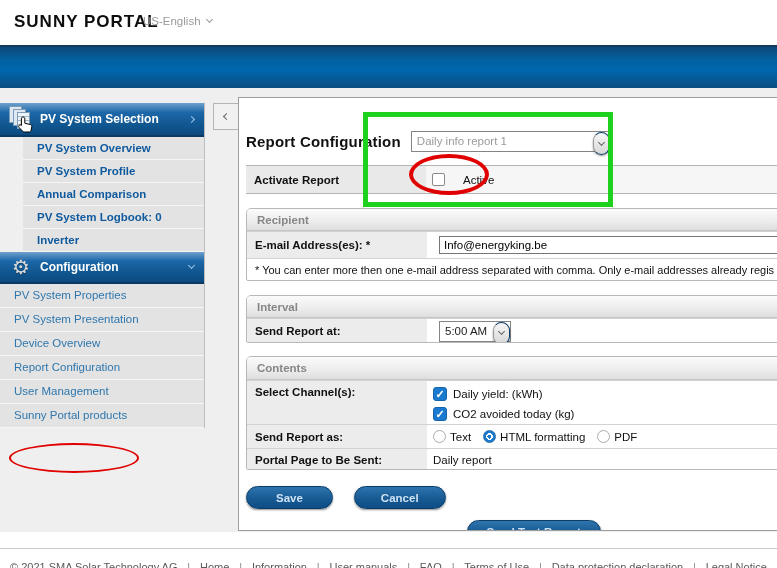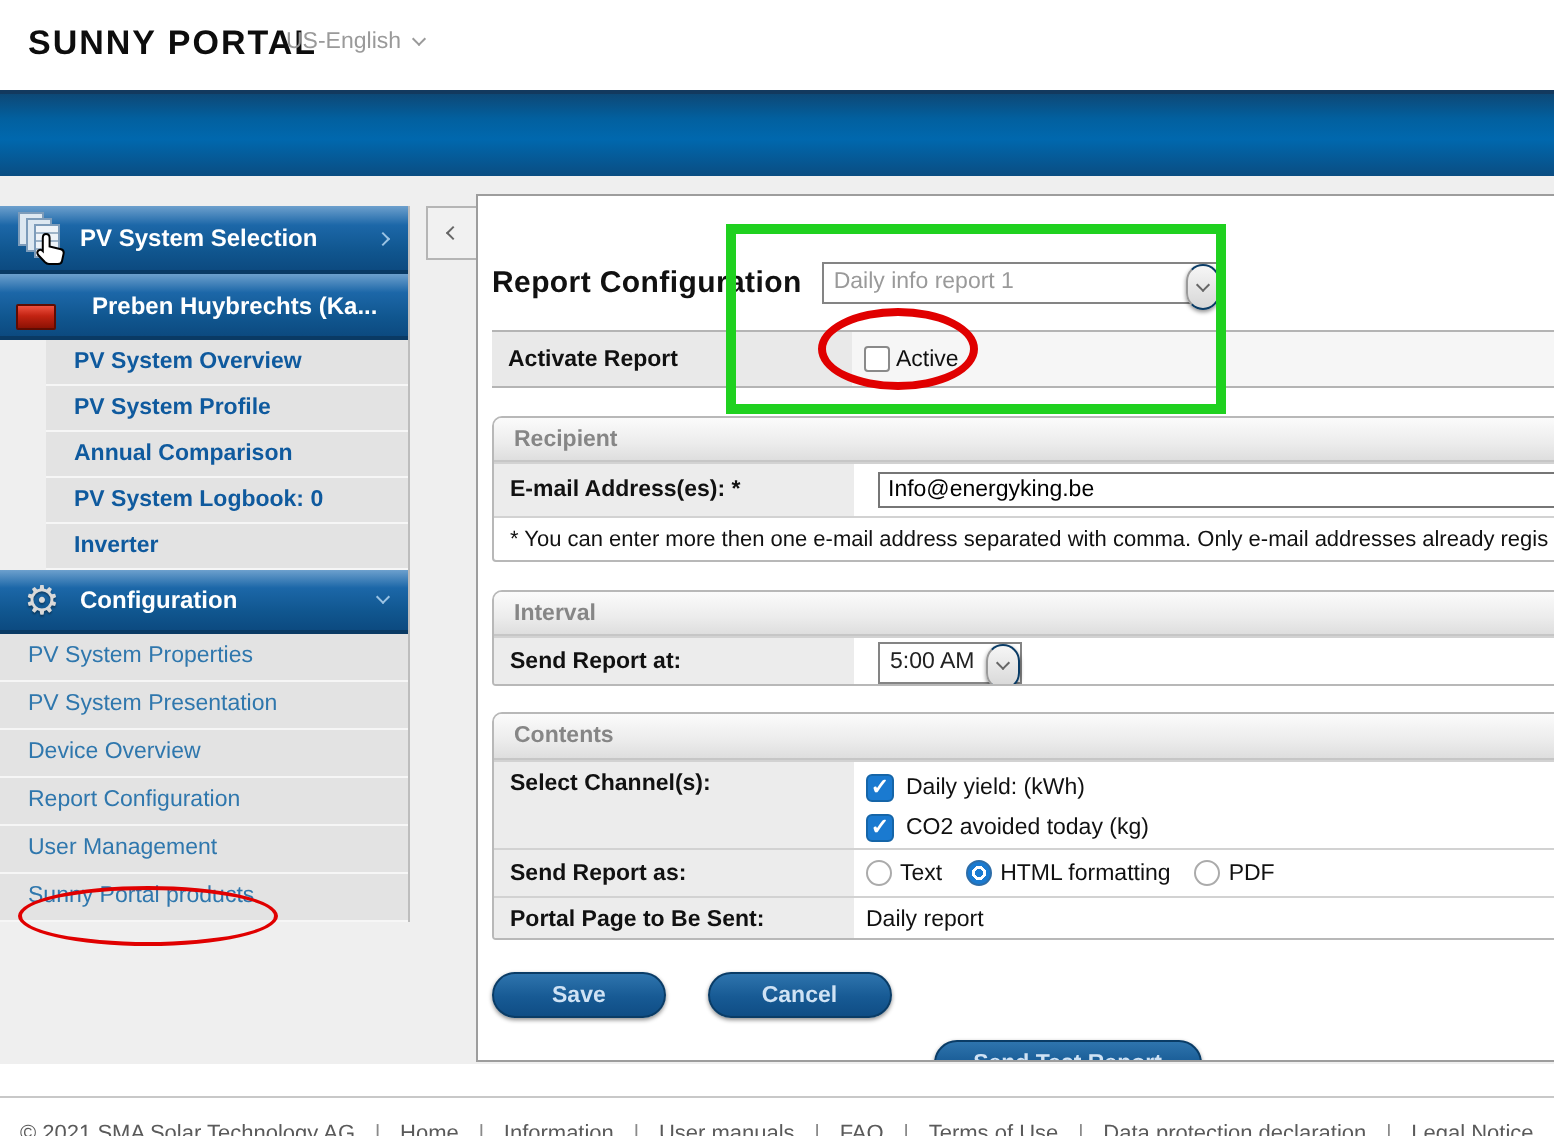--- a/index.html
+++ b/index.html
@@ -181,27 +181,20 @@
           <span class="pg pg2"></span>
           <span class="pg pg3"></span>
         <svg class="cursor-hand" width="15" height="17" viewBox="0 0 15 17">
           <path d="M5 1 C6.2 1 6.8 1.8 6.8 3 L6.8 7.2 L12.5 8.6 C13.6 8.9 14 9.6 13.8 10.8 L13 14.5 C12.8 15.5 12 16 11 16 L6.5 16 C5.6 16 5 15.6 4.4 15 L1.2 11.6 C0.4 10.8 0.5 9.8 1.3 9.2 C2 8.7 2.8 8.9 3.4 9.5 L3.4 3 C3.4 1.8 3.9 1 5 1 Z" fill="#fff" stroke="#000" stroke-width="1"></path>
         </svg>
       </span>
       <span class="lbl">PV System Selection</span>
       <span class="chev chev-right chev-blue"></span>
     </div>
 
-    <div class="sb-blue" style="height:33px;">
-      <span class="icon-plant">
-        <span class="panel"></span>
-          <span class="box"></span>
-      </span>
-      <span class="lbl">Preben Huybrechts (Ka...</span>
-    </div>
 
     <div class="sb-item">PV System Overview</div>
     <div class="sb-item">PV System Profile</div>
     <div class="sb-item">Annual Comparison</div>
     <div class="sb-item">PV System Logbook: 0</div>
     <div class="sb-item">Inverter</div>
 
     <div class="sb-blue" style="height:32px;">
       <span class="icon-gear">⚙</span>
       <span class="lbl">Configuration</span>
@@ -229,21 +222,21 @@
         <span class="btn">
             <span class="chev chev-down chev-dark"></span>
           </span>
       </div>
     </div>
 
     <div class="row-activate">
       <div class="label-cell">Activate Report</div>
       <div class="value-cell">
         <span class="checkbox-empty"></span>
-        <span style="margin-left:3px;">Active</span>
+        <span style="margin-left:18px;">Active</span>
       </div>
     </div>
 
     <div class="secbox box-recipient">
       <div class="sec-head">Recipient</div>
       <div class="sec-row row-email">
         <div class="label-cell">E-mail Address(es): *</div>
         <div class="value-cell">
           <input type="text" value="Info@energyking.be" style="">
         </div>

